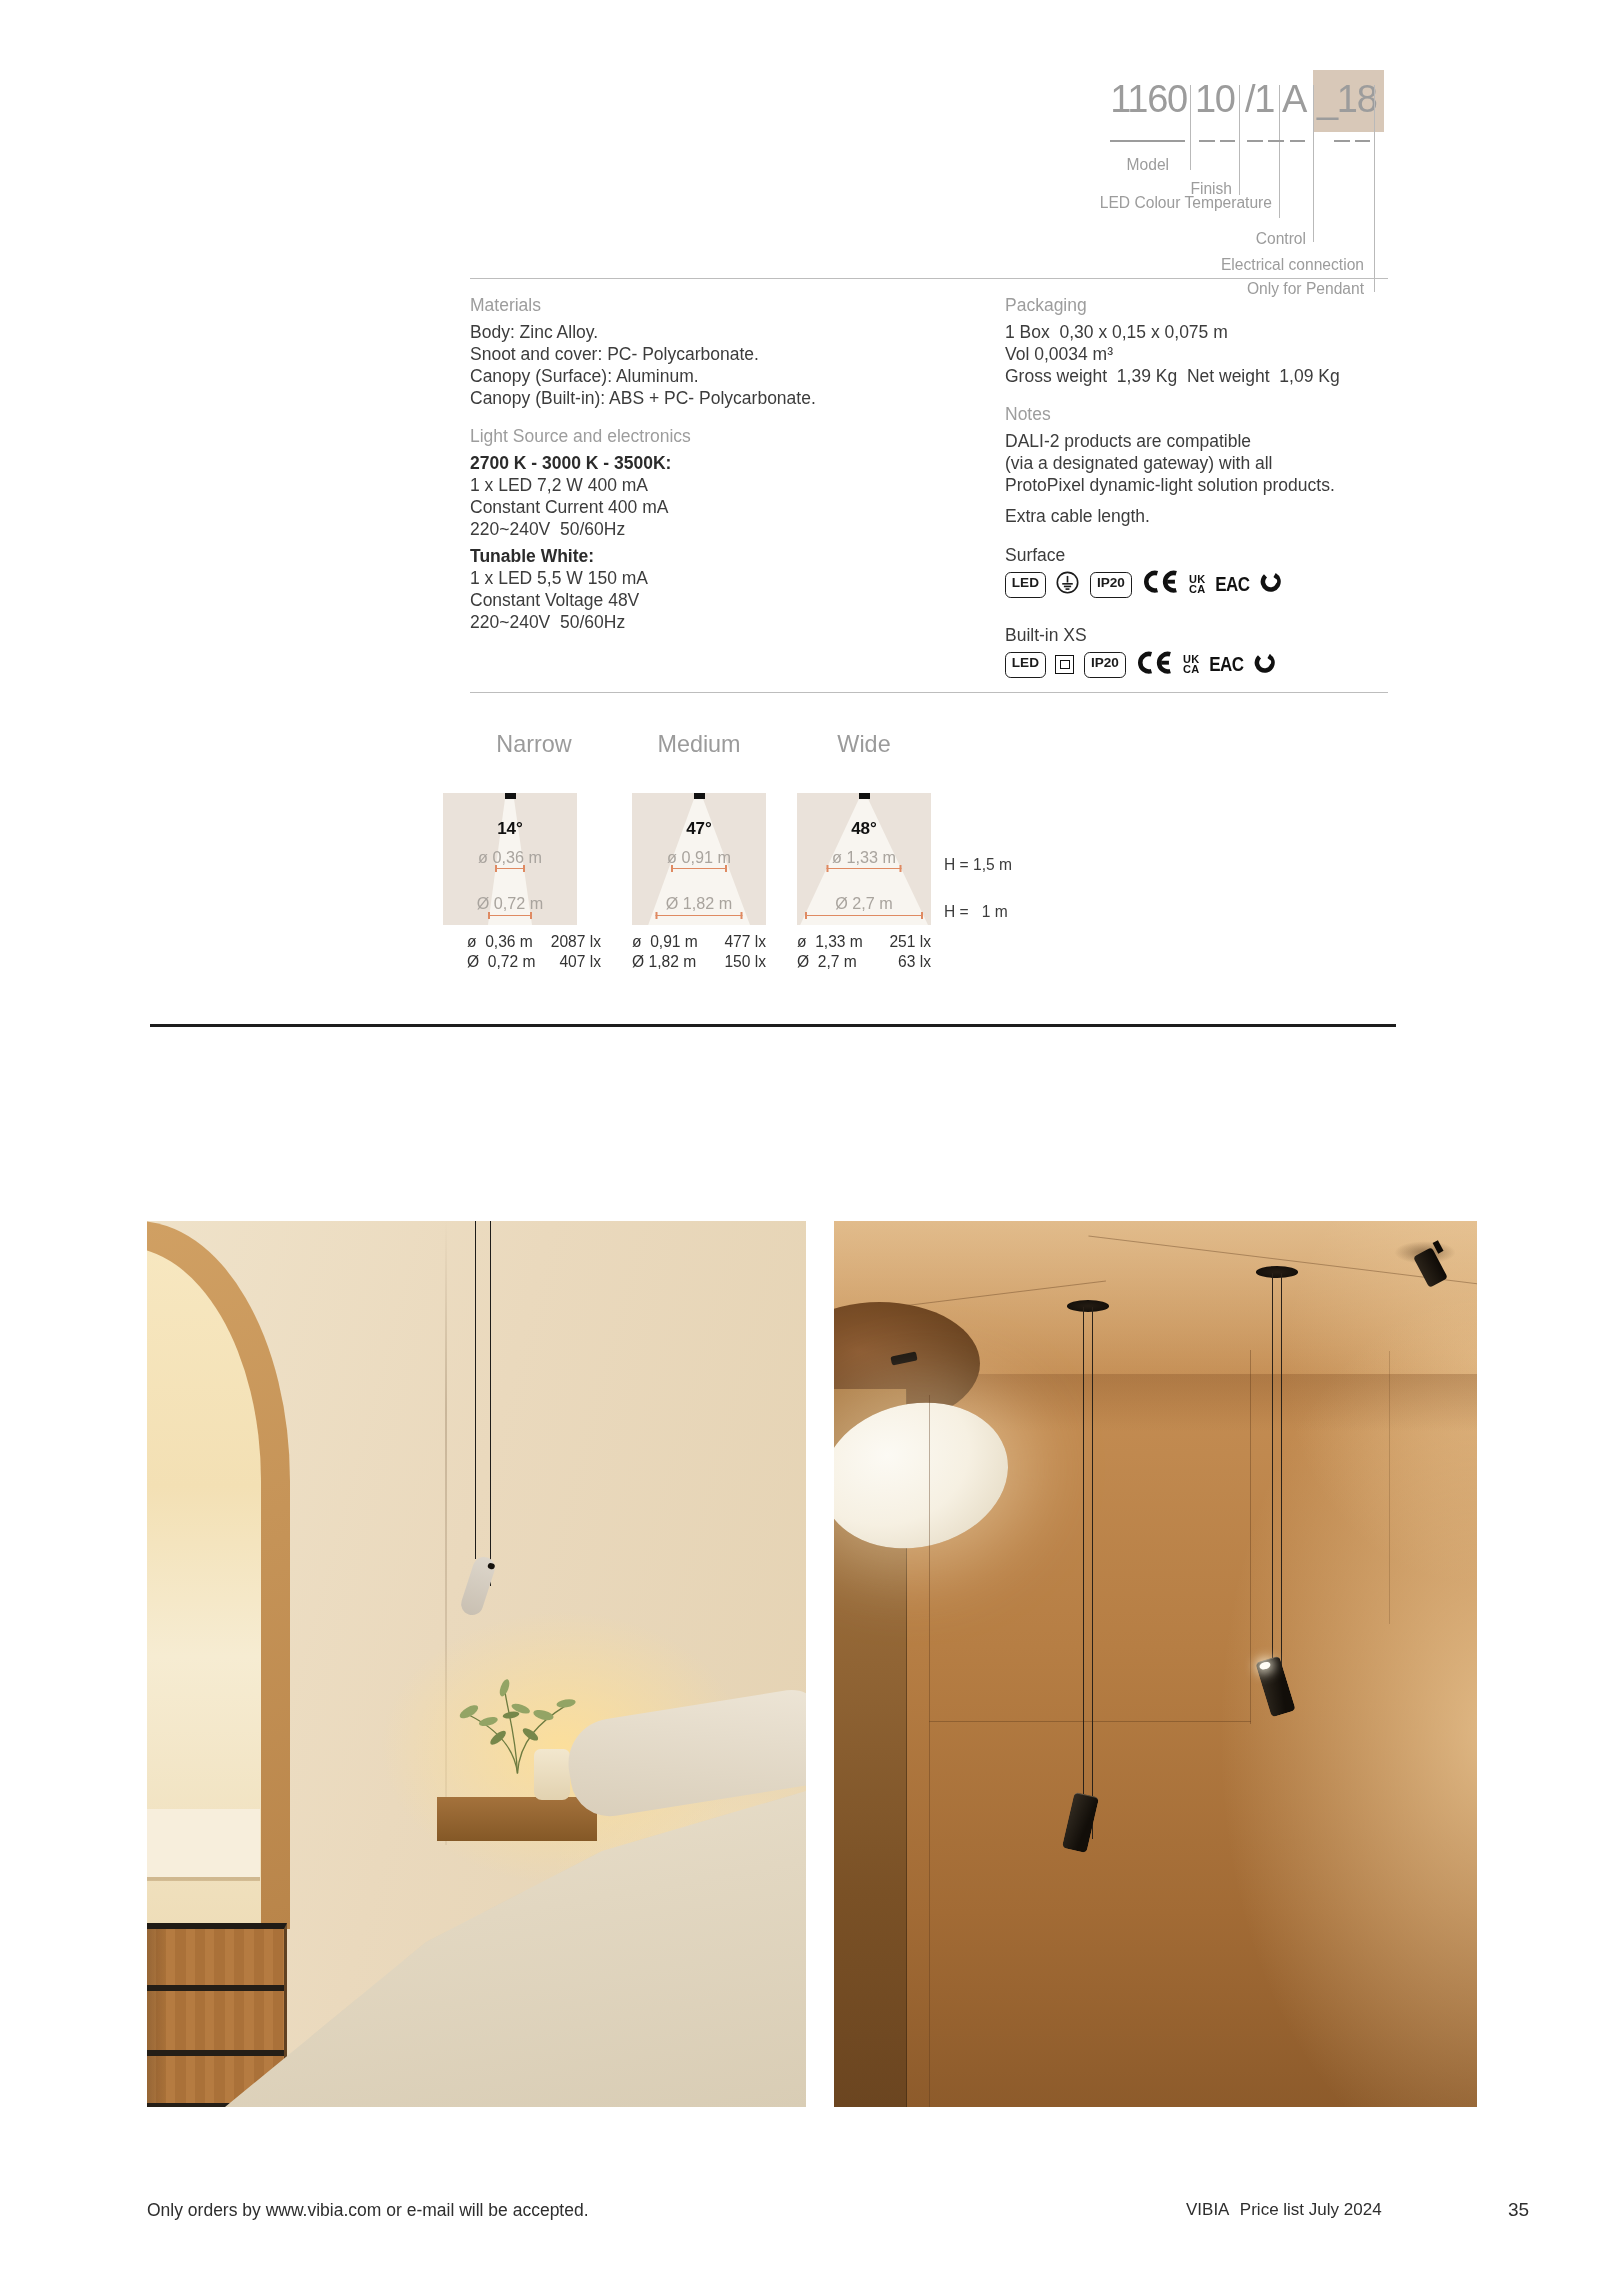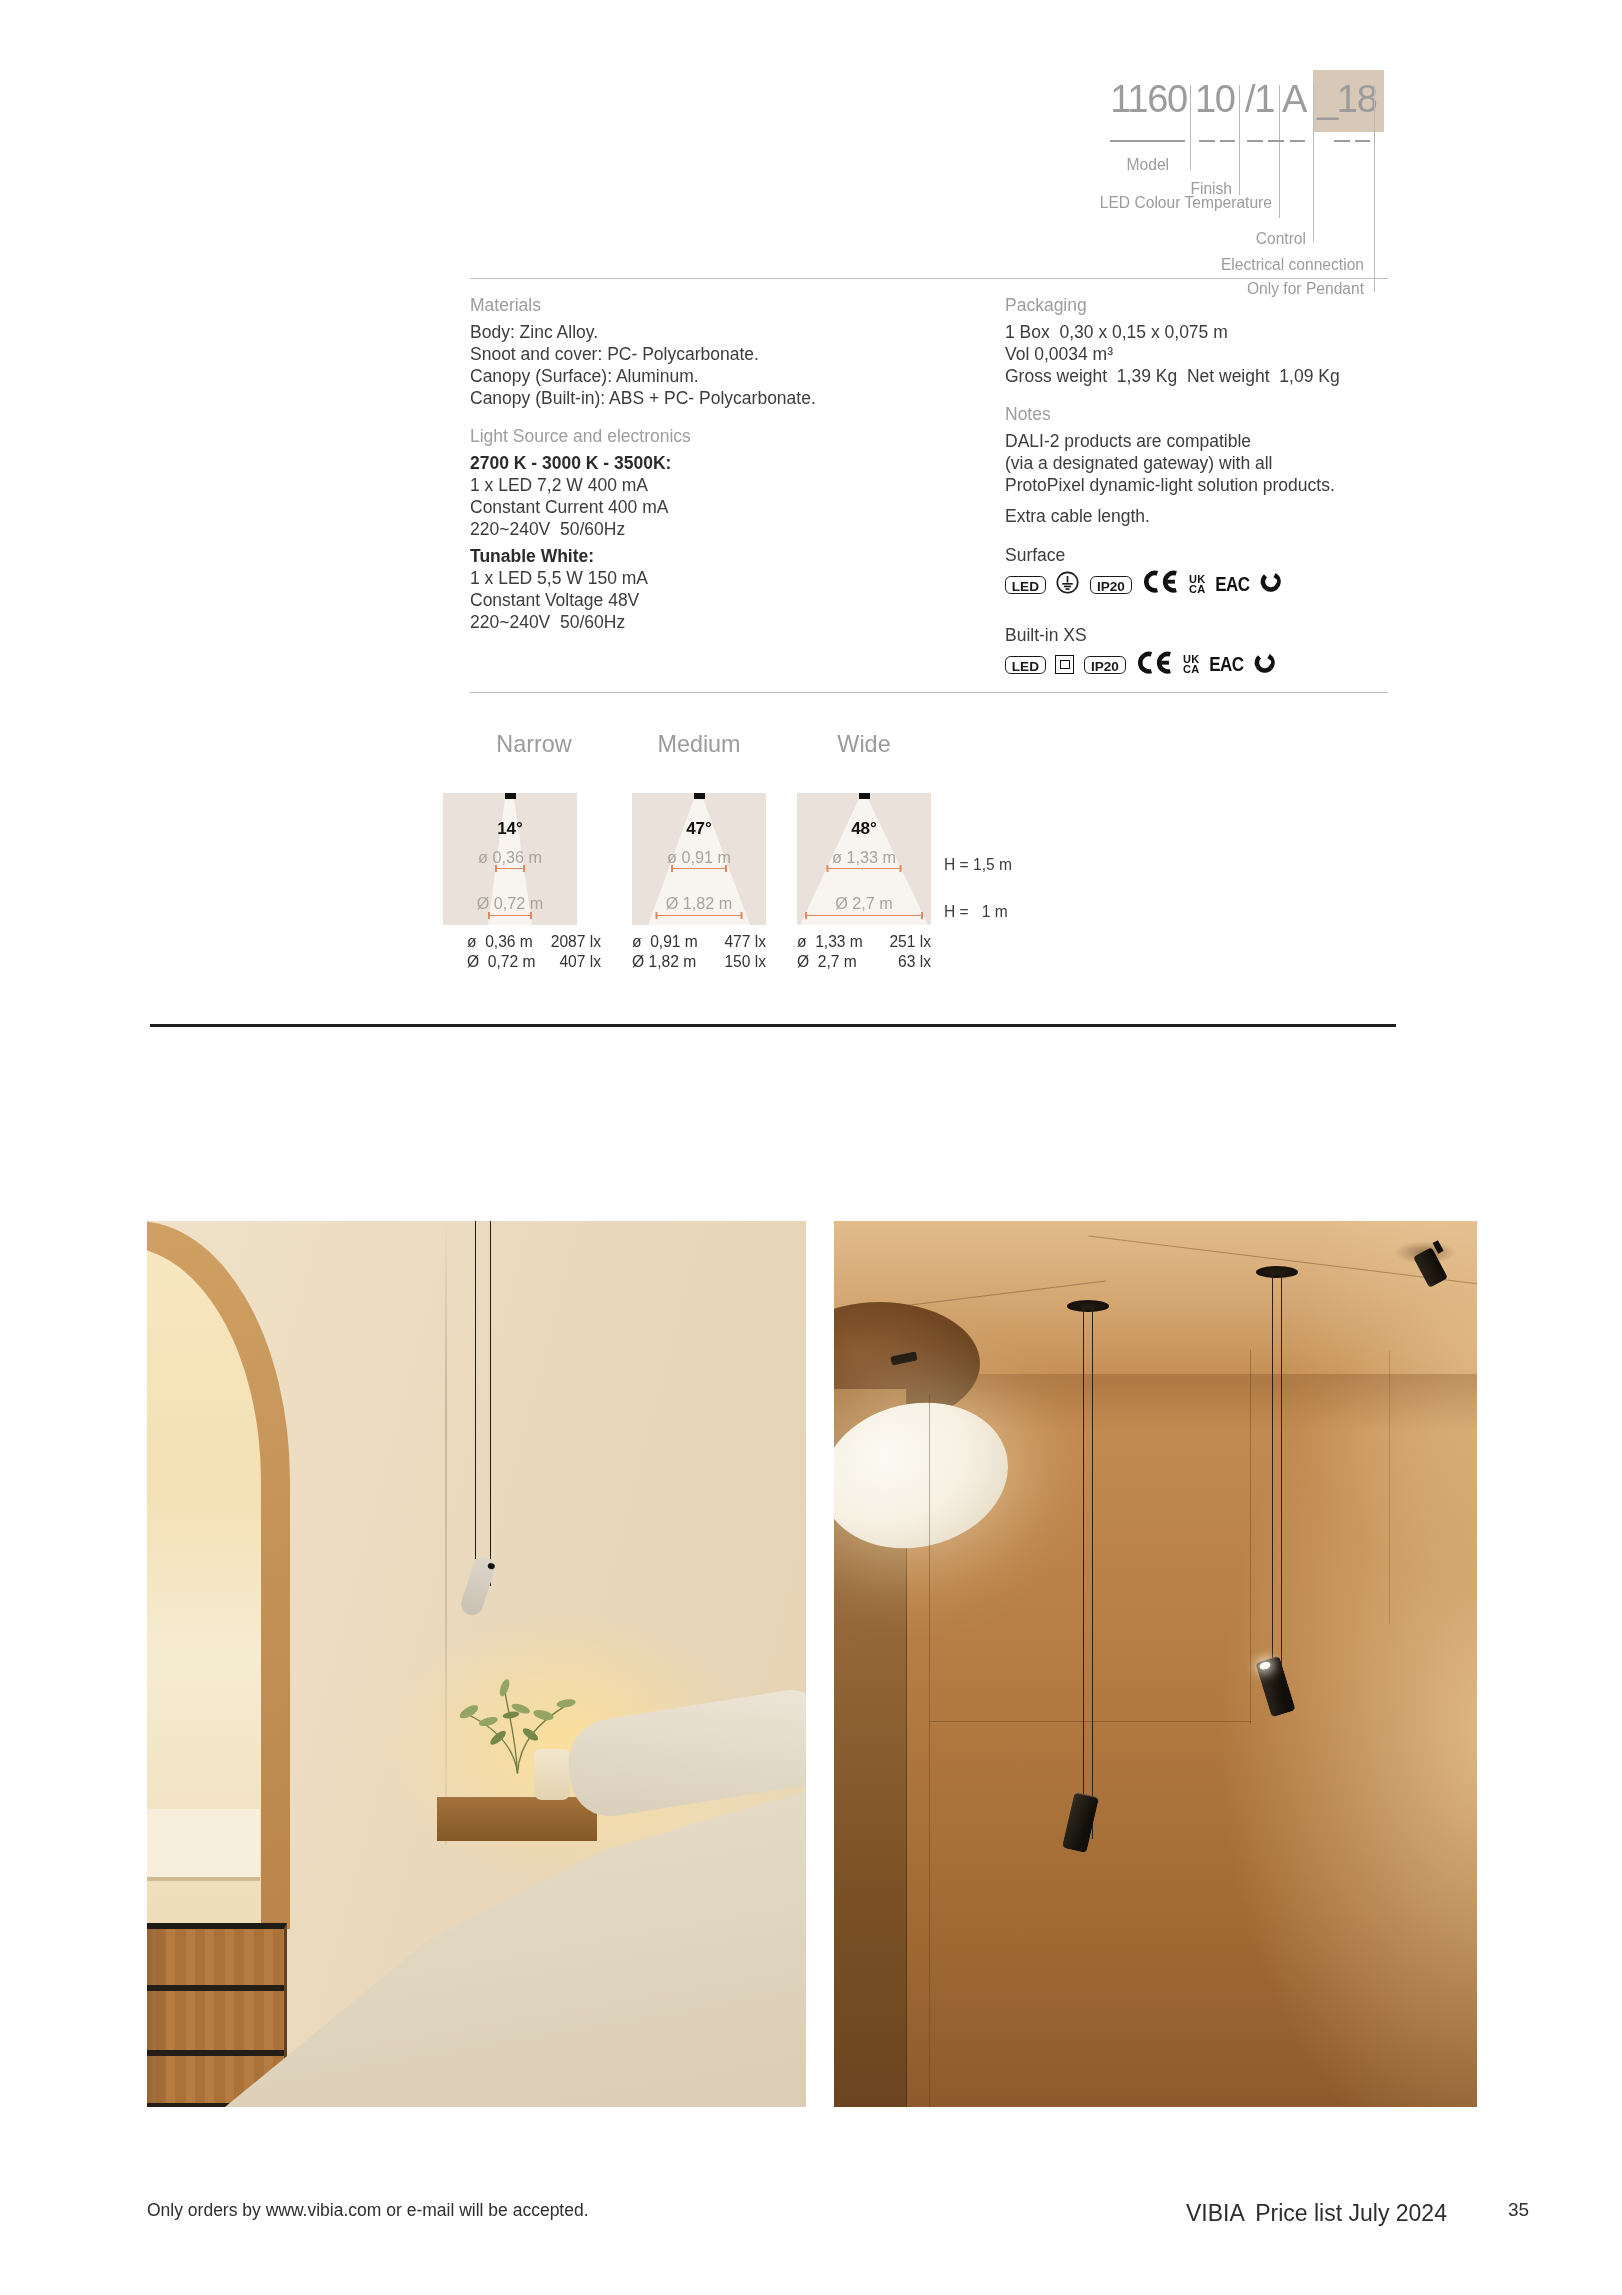--- a/index.html
+++ b/index.html
@@ -23,21 +23,21 @@
   .col{position:absolute;top:294px;font-size:17.5px;line-height:22px;color:#3c3c3c;}
   .col-left{left:470px;width:513px;}
   .col-right{left:1005px;width:390px;}
   .gray-h{color:#9d9d9d;margin:0 0 5.2px 0;font-weight:400;}
   .spec-line{white-space:pre;}
   .bold-line{font-weight:700;color:#2b2b2b;white-space:pre;}
   .mt24{margin-top:15.6px;} .mt14{margin-top:9px;} .mt26{margin-top:17px;} .mt40{margin-top:26px;} .mt8{margin-top:5.2px;}
 
   
   .icon-row{display:flex;align-items:center;gap:9.7px;height:27px;}
-  .badge{border:1.9px solid #1b1b1b;border-radius:5.8px;padding:0 5.8px;font-size:13.6px;font-weight:700;color:#1b1b1b;height:18px;line-height:20px;display:inline-block;box-sizing:border-box;white-space:nowrap;}
+  .badge{border:1.9px solid #1b1b1b;border-radius:5.8px;padding:0 5.8px;font-size:13.6px;font-weight:700;color:#1b1b1b;height:26px;line-height:20px;display:inline-block;box-sizing:border-box;white-space:nowrap;}
   .ukca{font-size:11px;font-weight:700;line-height:9.7px;letter-spacing:0.3px;color:#111;text-align:left;}
   .eac{font-size:17px;font-weight:700;color:#111;transform:scaleY(1.15);letter-spacing:-0.6px;}
   .cls2-outer{width:17px;height:17px;border:1.9px solid #111;display:flex;align-items:center;justify-content:center;}
   .cls2-inner{width:7.1px;height:7.1px;border:1.9px solid #111;}
 
   
   .beam-h{position:absolute;top:731px;width:134px;text-align:center;font-size:23.4px;color:#9b9b9b;}
   .panel{position:absolute;top:793px;width:134px;height:132px;background:#eae2da;overflow:hidden;}
   .cone{position:absolute;inset:0;background:#f8f5f0;}
   .b0 .cone{clip-path:polygon(62px 5.8px,71px 5.8px,89px 132px,45px 132px);}
@@ -92,21 +92,21 @@
   .rp-disc{position:absolute;width:42px;height:11.7px;border-radius:50%;background:radial-gradient(#241c13,#0f0b07);}
   .rp-cable{position:absolute;width:1.3px;background:#2a2118;}
   .rp-lamp{position:absolute;width:25px;height:57px;background:linear-gradient(100deg,#332c22,#120e09 70%);border-radius:4.5px;border-top:1.9px solid rgba(200,180,150,0.4);box-sizing:border-box;}
   .rp-lens{position:absolute;top:1.3px;left:3.2px;width:10.4px;height:6.5px;border-radius:50%;background:#fffdf5;box-shadow:0 0 11.7px 3.9px rgba(255,250,230,0.9);}
   .rp-spot-shadow{position:absolute;left:560px;top:19.5px;width:62px;height:23.4px;border-radius:50%;background:radial-gradient(rgba(60,35,12,0.45),rgba(60,35,12,0) 70%);}
   .rp-spot{position:absolute;left:586px;top:29px;width:21px;height:35px;background:linear-gradient(90deg,#2b2319,#0e0a06);border-radius:3.9px;transform:rotate(-28deg);}
   .rp-spot-stem{position:absolute;left:601px;top:19.5px;width:5.8px;height:11.7px;background:#0e0a06;transform:rotate(-28deg);}
 
   
   .footer-left{position:absolute;left:147px;top:2200px;font-size:17.5px;color:#2e2e2e;white-space:pre;}
-  .footer-right{position:absolute;left:1186px;top:2200px;font-size:23px;color:#2e2e2e;display:flex;gap:10.4px;white-space:pre;}
+  .footer-right{position:absolute;left:1186px;top:2200px;font-size:17px;color:#2e2e2e;display:flex;gap:10.4px;white-space:pre;}
   .footer-page{position:absolute;left:1508px;top:2199px;font-size:19px;color:#2e2e2e;}
 </style>
 </head>
 <body>
 
 <div class="page">
 
   <div class="code-diagram">
     <div class="cd-box"></div>
     <div class="cd-seg" style="left:12.3px;">1160</div>

